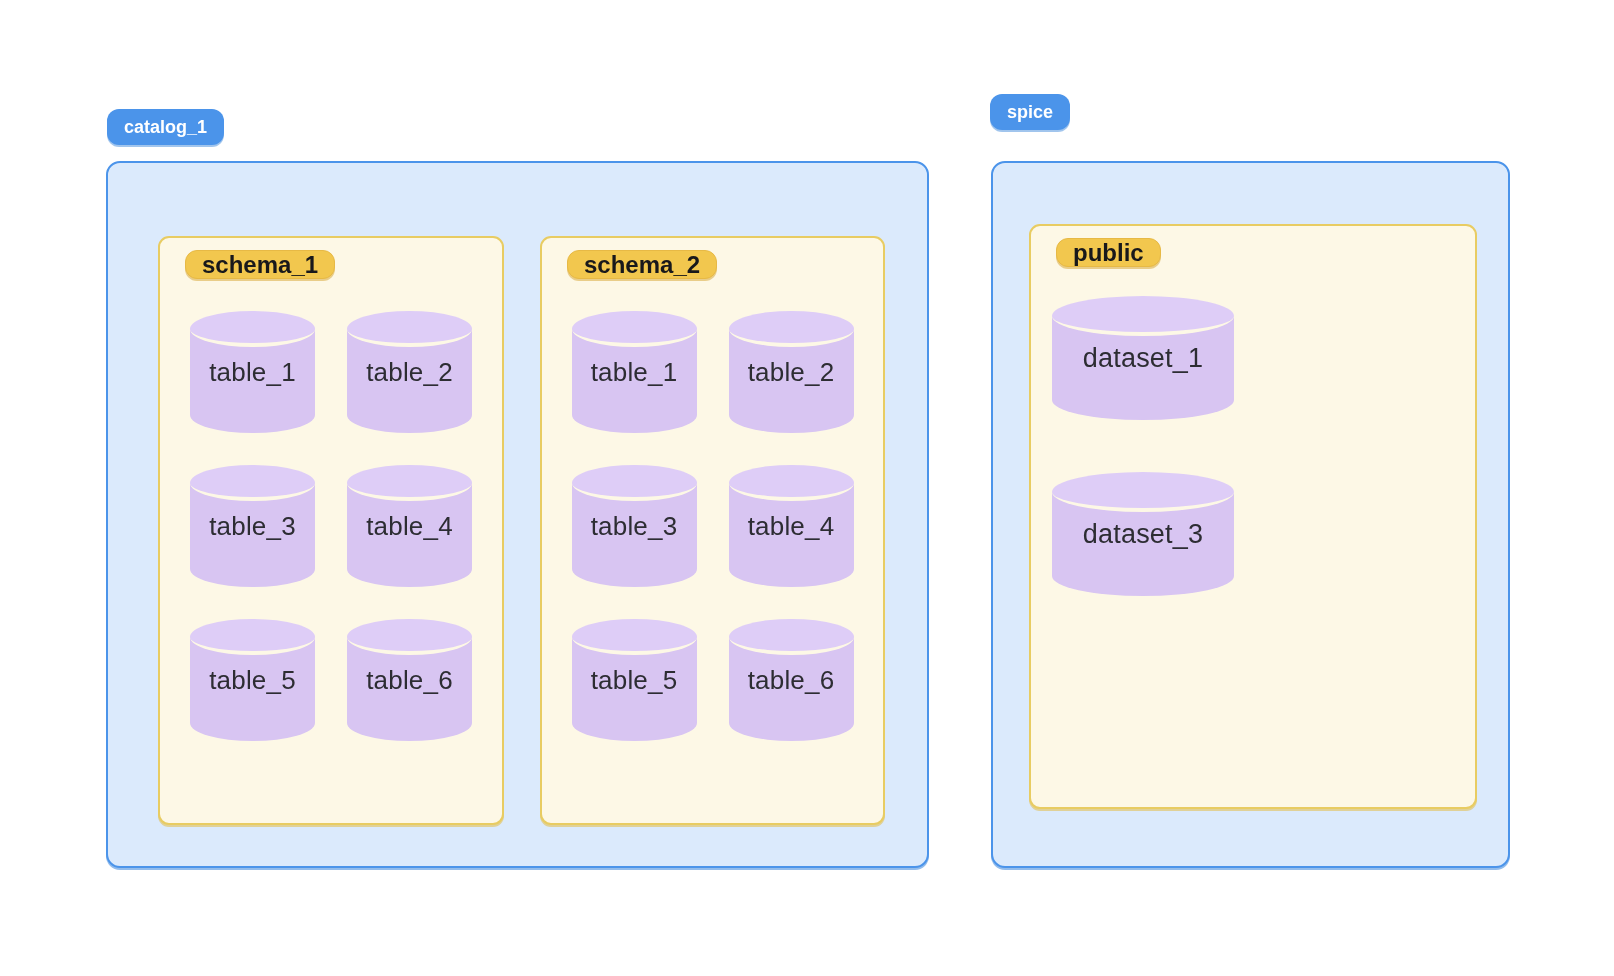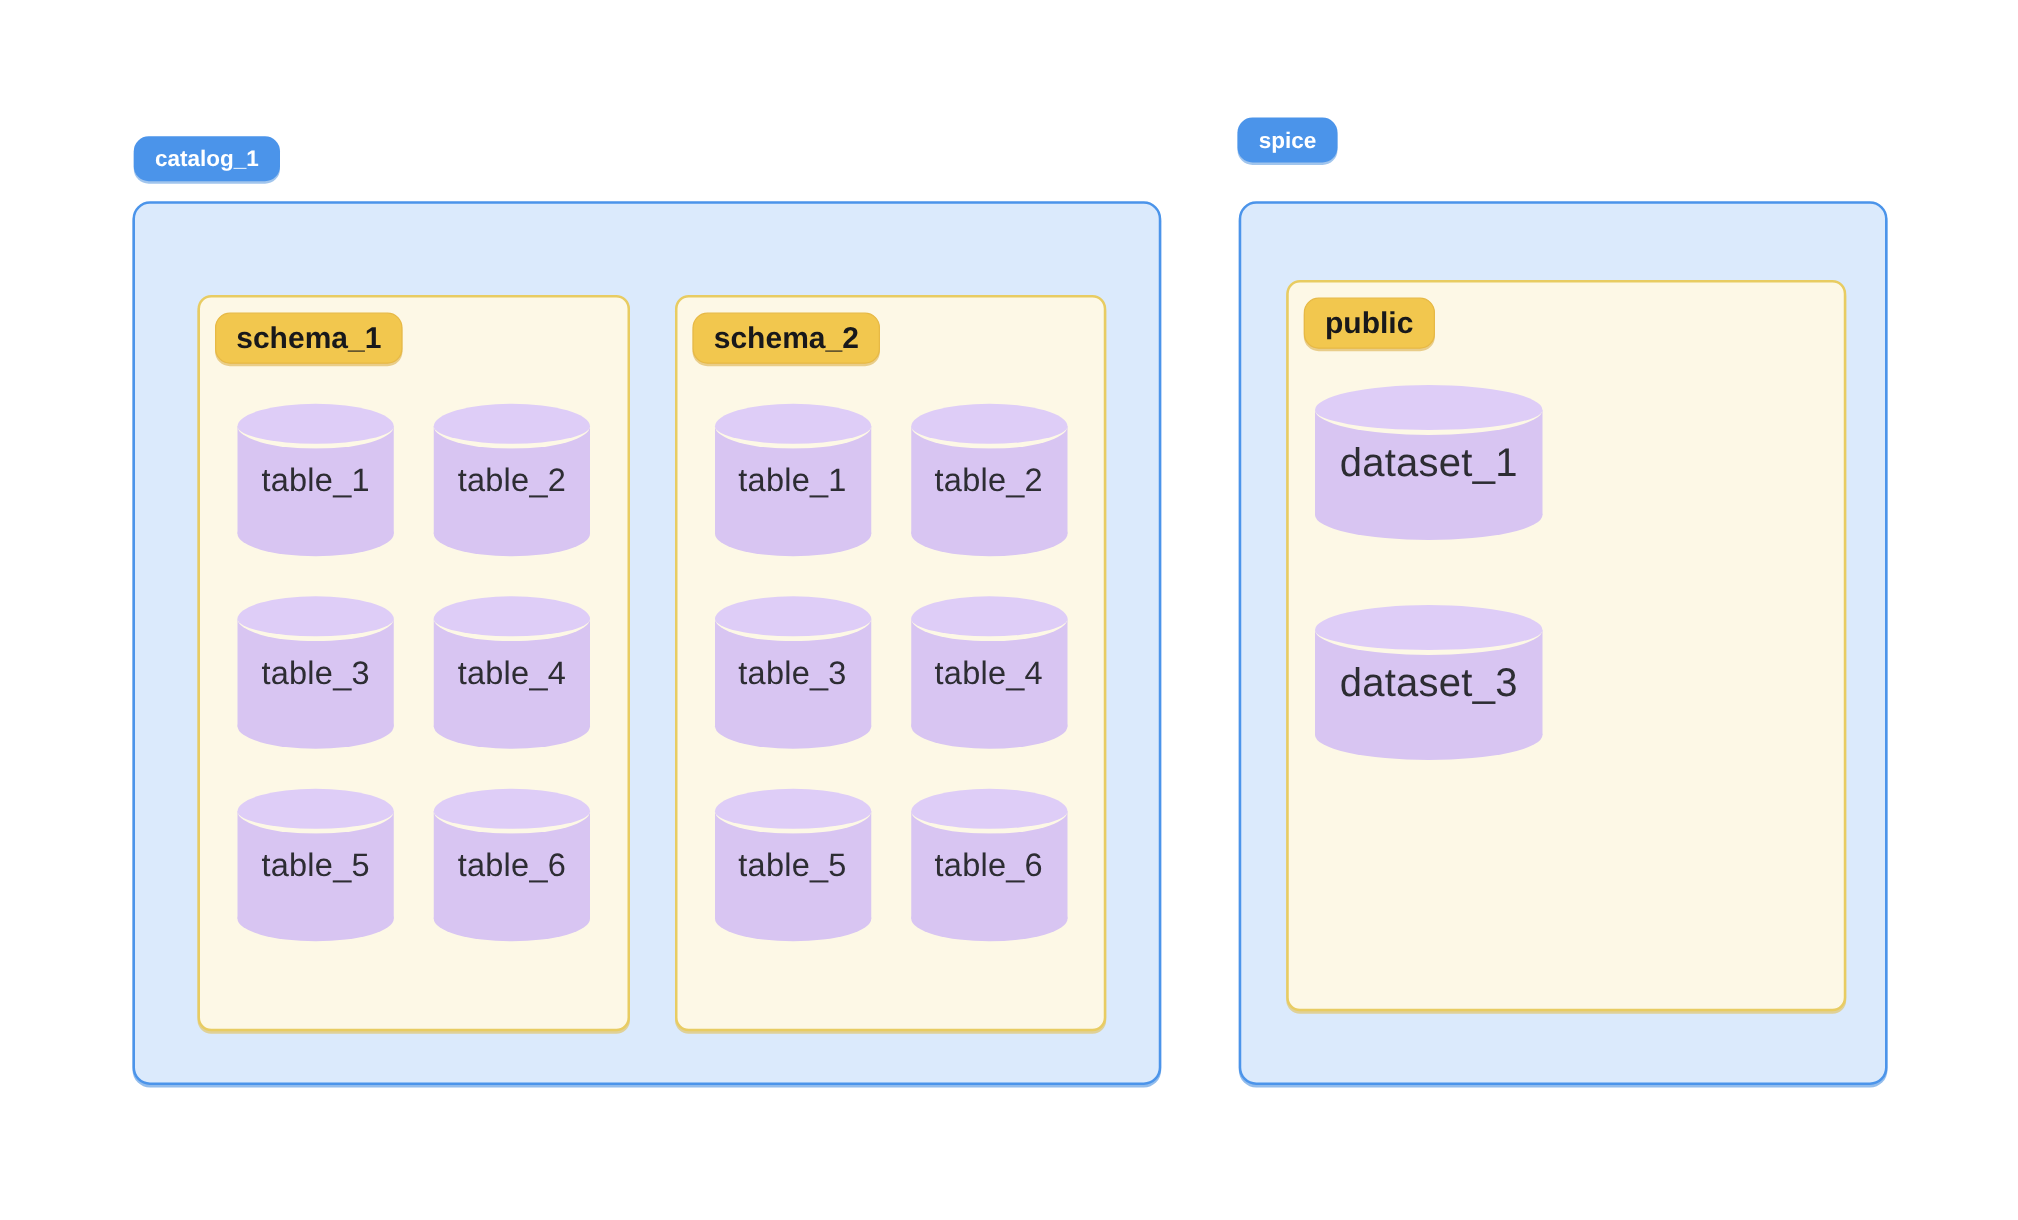--- a/index.html
+++ b/index.html
@@ -36,28 +36,29 @@
     white-space:nowrap;
   }
   .tag--blue{
     background:var(--catalog-pill-bg);
     color:var(--catalog-pill-text);
     box-shadow:0 2px 0 rgba(47,127,214,0.45);
   }
   .tag--amber{
     position:static;
     display:inline-flex;align-items:center;justify-content:center;
-    height:41px;padding:0 16px;
+    height:29px;padding:0 16px;
     border-radius:12px;
     background:var(--schema-pill-bg);
     border:1.5px solid var(--schema-pill-border);
     color:var(--schema-pill-text);
     font-size:24px;font-weight:bold;
     box-shadow:0 2px 0 rgba(217,169,60,0.55);
     white-space:nowrap;
+    margin-left:13px;
   }
   
   .blue-box{
     position:absolute;
     background:var(--catalog-box-bg);
     border:2px solid var(--catalog-box-border);
     border-radius:14px;
     box-shadow:0 2px 0 rgba(74,143,224,0.6);
   }
   .cream-box{
@@ -108,21 +109,21 @@
     top:0;
     background:var(--cylinder-top);
     border-bottom:4px solid var(--cylinder-rim);
   }
   .cyl .cyl-label{
     position:relative;
     font-size:26px;
     color:var(--cylinder-text);
     letter-spacing:0.2px;
   }
-  .cyl--dataset .cyl-label{font-size:32px;}
+  .cyl--dataset .cyl-label{font-size:27px;}
 </style>
 </head>
 <body>
 
 <div class="canvas">
 
   <div class="tag tag--blue" style="left:107px;top:109px;">
     <span>catalog_1</span>
   </div>
 

